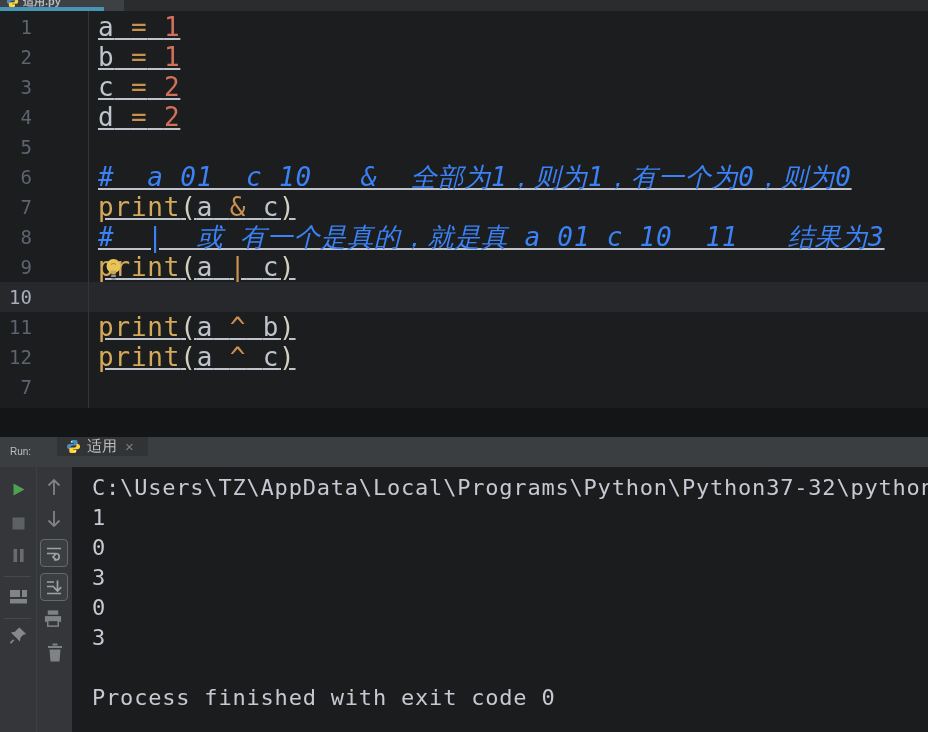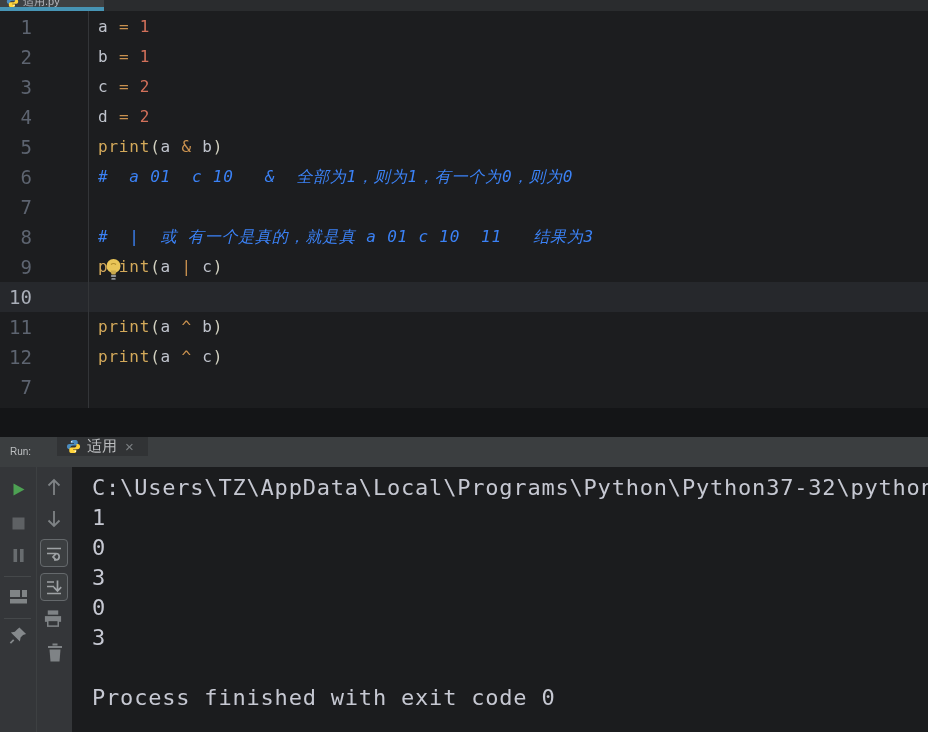--- a/index.html
+++ b/index.html
@@ -2,36 +2,36 @@
 <html style="--accent: #4795b5; --op: #c9914f; --num: #d2705a; --fn: #d3a95a;"><head>
 <meta charset="utf-8">
 <style>
   * { margin:0; padding:0; box-sizing:border-box; }
   html,body { width:928px; height:732px; overflow:hidden; background:#1b1c1e;
               font-family:"Liberation Sans", sans-serif; }
   .mono { font-family:"DejaVu Sans Mono", monospace; }
 
   
   .tabbar { position:absolute; top:0; left:0; width:928px; height:11px; background:#2a2c2e; }
-  .file-tab { position:absolute; top:0; left:0; width:104px; height:11px; background:#3e4143; overflow:hidden; }
+  .file-tab { position:absolute; top:0; left:0; width:124px; height:11px; background:#3e4143; overflow:hidden;font-weight:bold; }
   .file-tab-inner { position:absolute; top:-8px; left:6px; height:18px; display:flex; align-items:center; gap:4px; }
   .file-tab-label { font-size:11px; color:#b8bac0; white-space:nowrap; }
   .file-tab-underline { position:absolute; left:0; bottom:0; width:104px; height:4px; background:var(--accent,#4795b5); }
 
   
   .editor { position:absolute; top:11px; left:0; width:928px; height:397px; background:#1c1d1f; padding-top:1px; }
   .gutter-sep { position:absolute; top:0; left:88px; width:1px; height:397px; background:#333538; }
   .ed-row { display:flex; height:30px; line-height:30px; position:relative; }
   .ed-row.current { background:#26282c;flex-direction:column; }
   .gut { width:32px; text-align:right; font-family:"DejaVu Sans Mono", monospace;
          font-size:19px; color:#5d6470; flex:none; }
   .ed-row.current .gut { color:#a9aeb8; }
   .gutgap { width:66px; flex:none; }
-  .code { white-space:pre; font-family:"DejaVu Sans Mono", monospace; font-size:16px;
-          letter-spacing:0.8px; color:#bfc3cc; }
+  .code { white-space:pre; font-family:"DejaVu Sans Mono", monospace; font-size:26px;
+          letter-spacing:0.8px; color:#bfc3cc;text-decoration:underline; }
   .tok-v { color:#bfc3cc; }
   .tok-o { color:var(--op,#c9914f); }
   .tok-n { color:var(--num,#d2705a); }
   .tok-f { color:var(--fn,#d3a95a); }
   .tok-b { color:#d2d1c0; }
   .tok-c { color:#3b82f6; font-style:italic; }
   .bulb { position:absolute; left:104px; top:246px; width:19px; height:25px; z-index:5; }
 
   
   .seam { position:absolute; top:408px; left:0; width:928px; height:29px; background:#141517; }
@@ -93,30 +93,30 @@
         <span class="code"><span class="tok-v">c</span><span> </span><span class="tok-o">=</span><span> </span><span class="tok-n">2</span></span>
       </div>
       <div class="ed-row">
         <span class="gut">4</span>
         <span class="gutgap"></span>
         <span class="code"><span class="tok-v">d</span><span> </span><span class="tok-o">=</span><span> </span><span class="tok-n">2</span></span>
       </div>
       <div class="ed-row">
         <span class="gut">5</span>
         <span class="gutgap"></span>
-        <span class="code"><span class="tok-f">print</span><span class="tok-b">(</span><span class="tok-v">a</span><span> </span><span class="tok-o">&amp;</span><span> </span><span class="tok-v">b</span><span class="tok-b">)</span></span>
       </div>
       <div class="ed-row">
         <span class="gut">6</span>
         <span class="gutgap"></span>
         <span class="code"><span class="tok-c">#  a 01  c 10   &amp;  全部为1，则为1，有一个为0，则为0</span></span>
       </div>
       <div class="ed-row">
         <span class="gut">7</span>
         <span class="gutgap"></span>
+        <span class="code"><span class="tok-f">print</span><span class="tok-b">(</span><span class="tok-v">a</span><span> </span><span class="tok-o">&amp;</span><span> </span><span class="tok-v">c</span><span class="tok-b">)</span></span>
       </div>
       <div class="ed-row">
         <span class="gut">8</span>
         <span class="gutgap"></span>
         <span class="code"><span class="tok-c">#  |  或 有一个是真的，就是真 a 01 c 10  11   结果为3</span></span>
       </div>
       <div class="ed-row">
         <span class="gut">9</span>
         <span class="gutgap"></span>
         <span class="code"><span class="tok-f">print</span><span class="tok-b">(</span><span class="tok-v">a</span><span> </span><span class="tok-o">|</span><span> </span><span class="tok-v">c</span><span class="tok-b">)</span></span>

